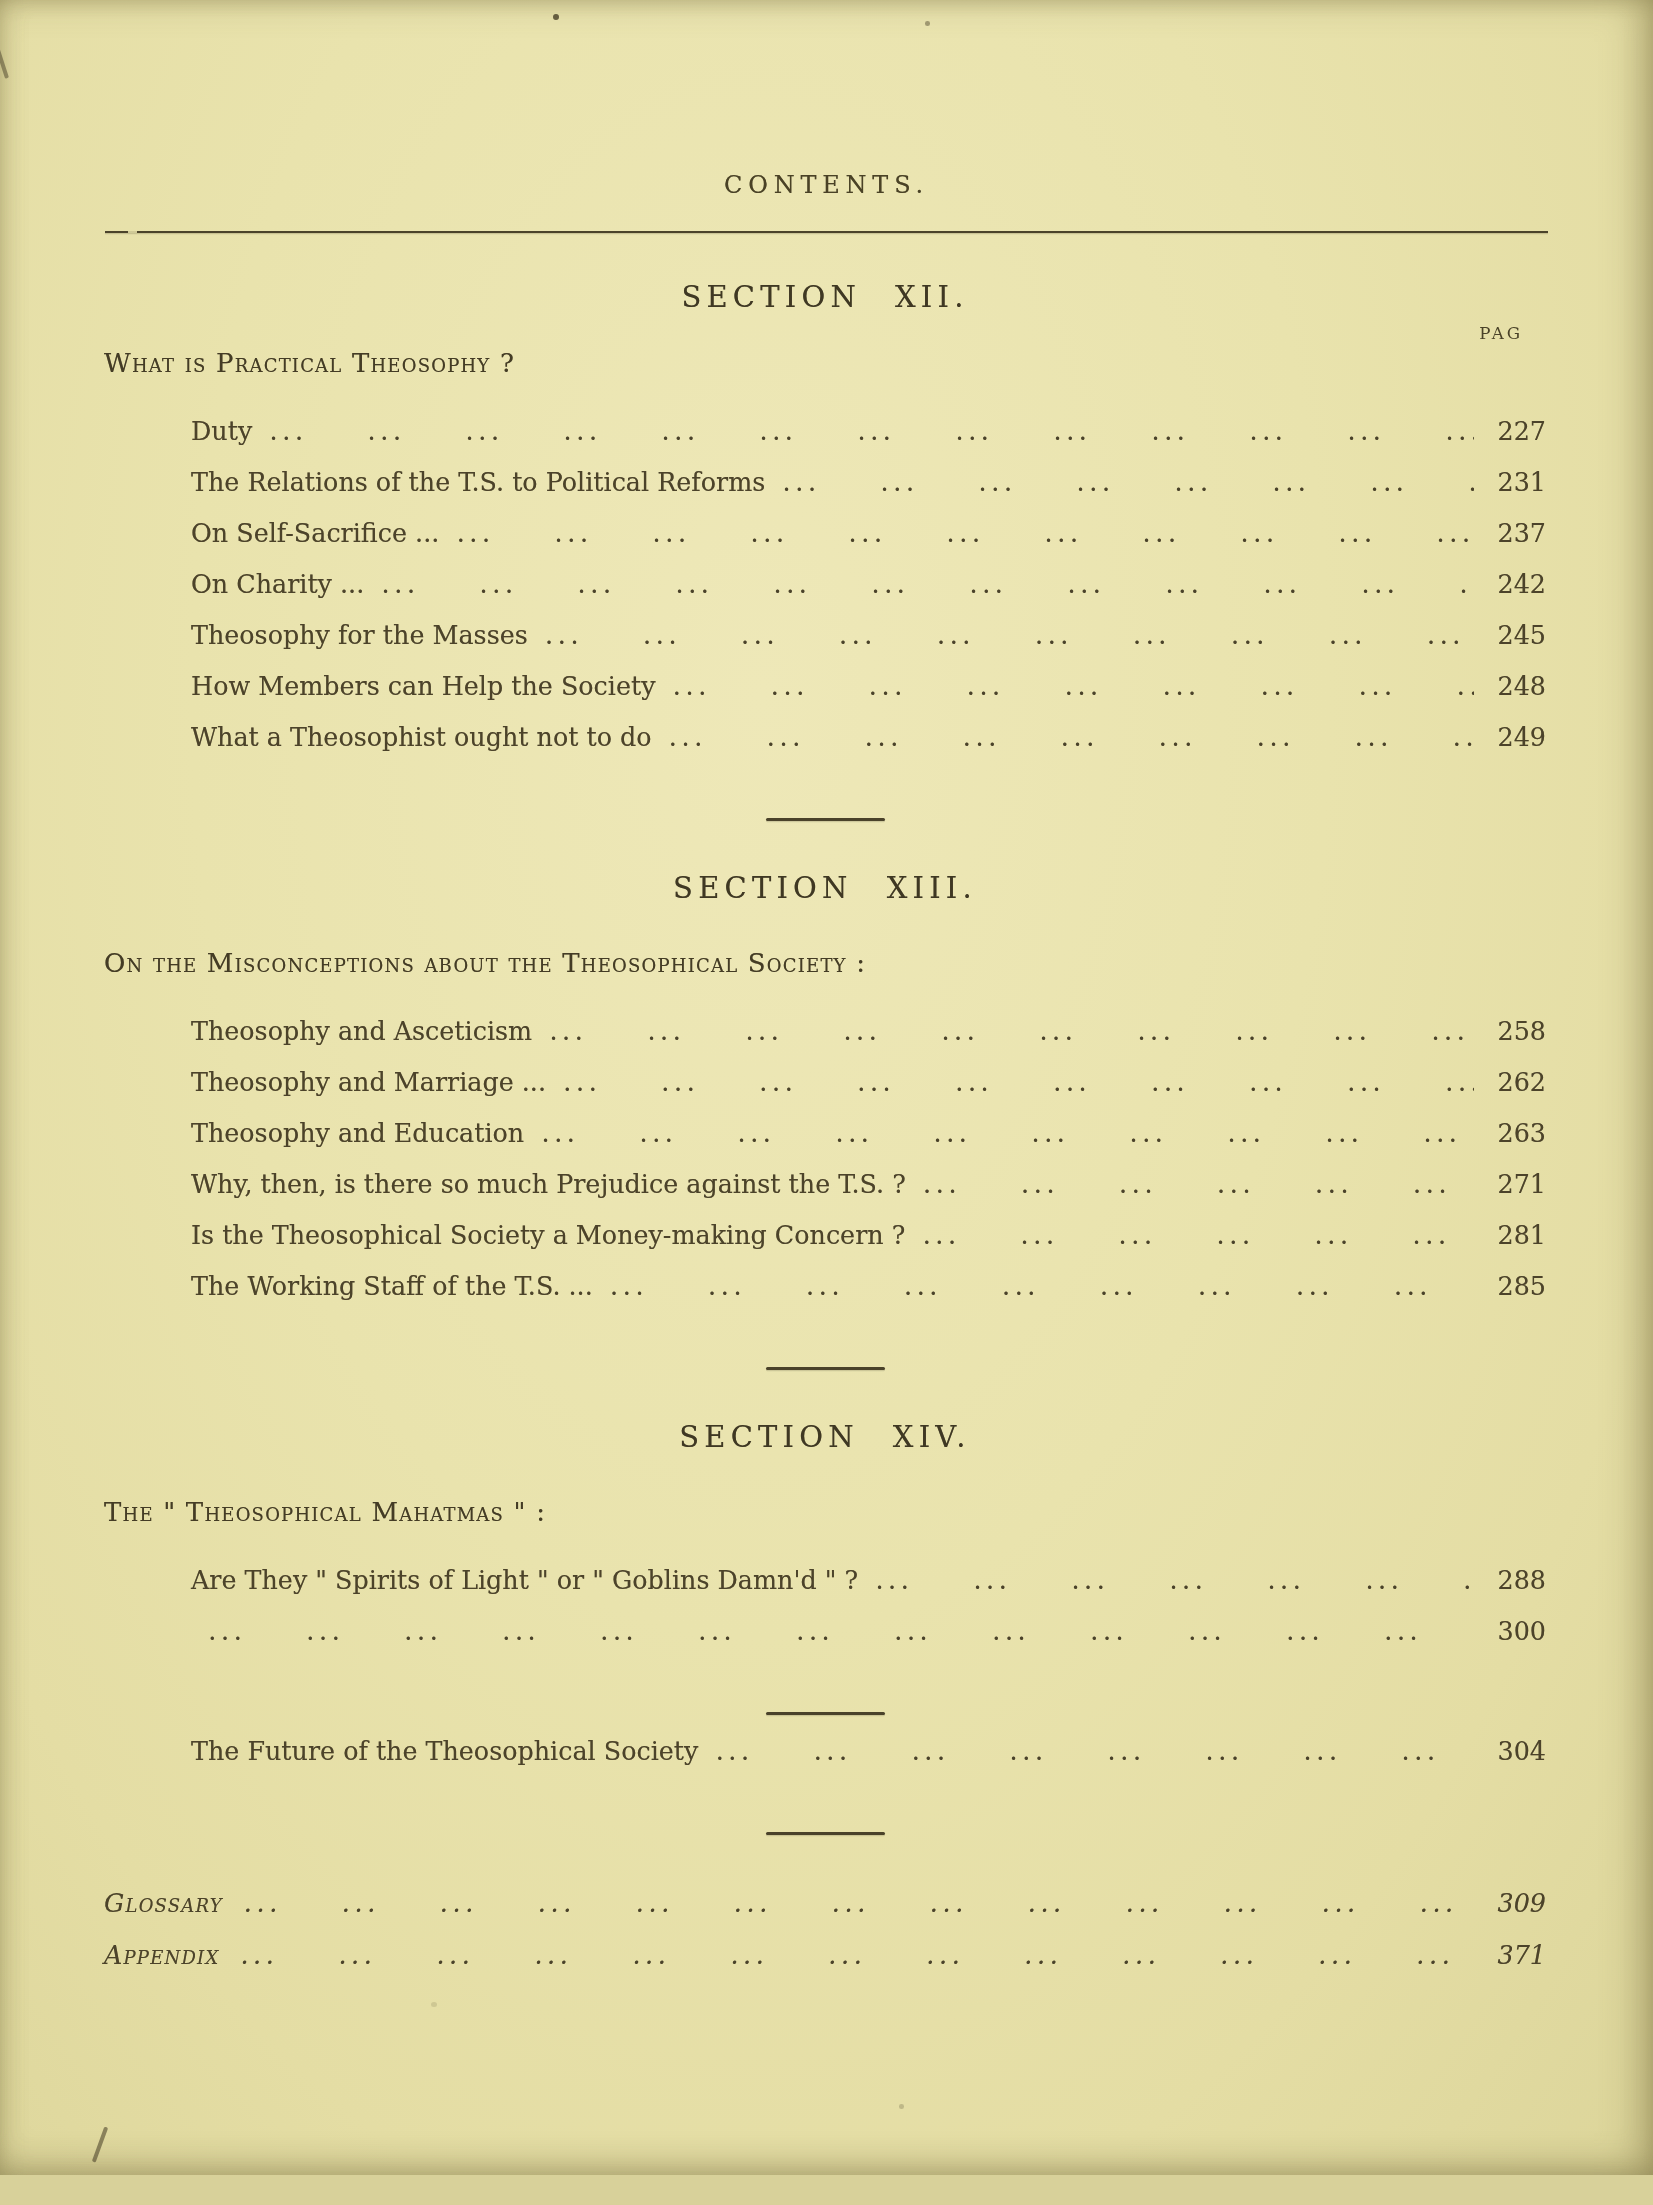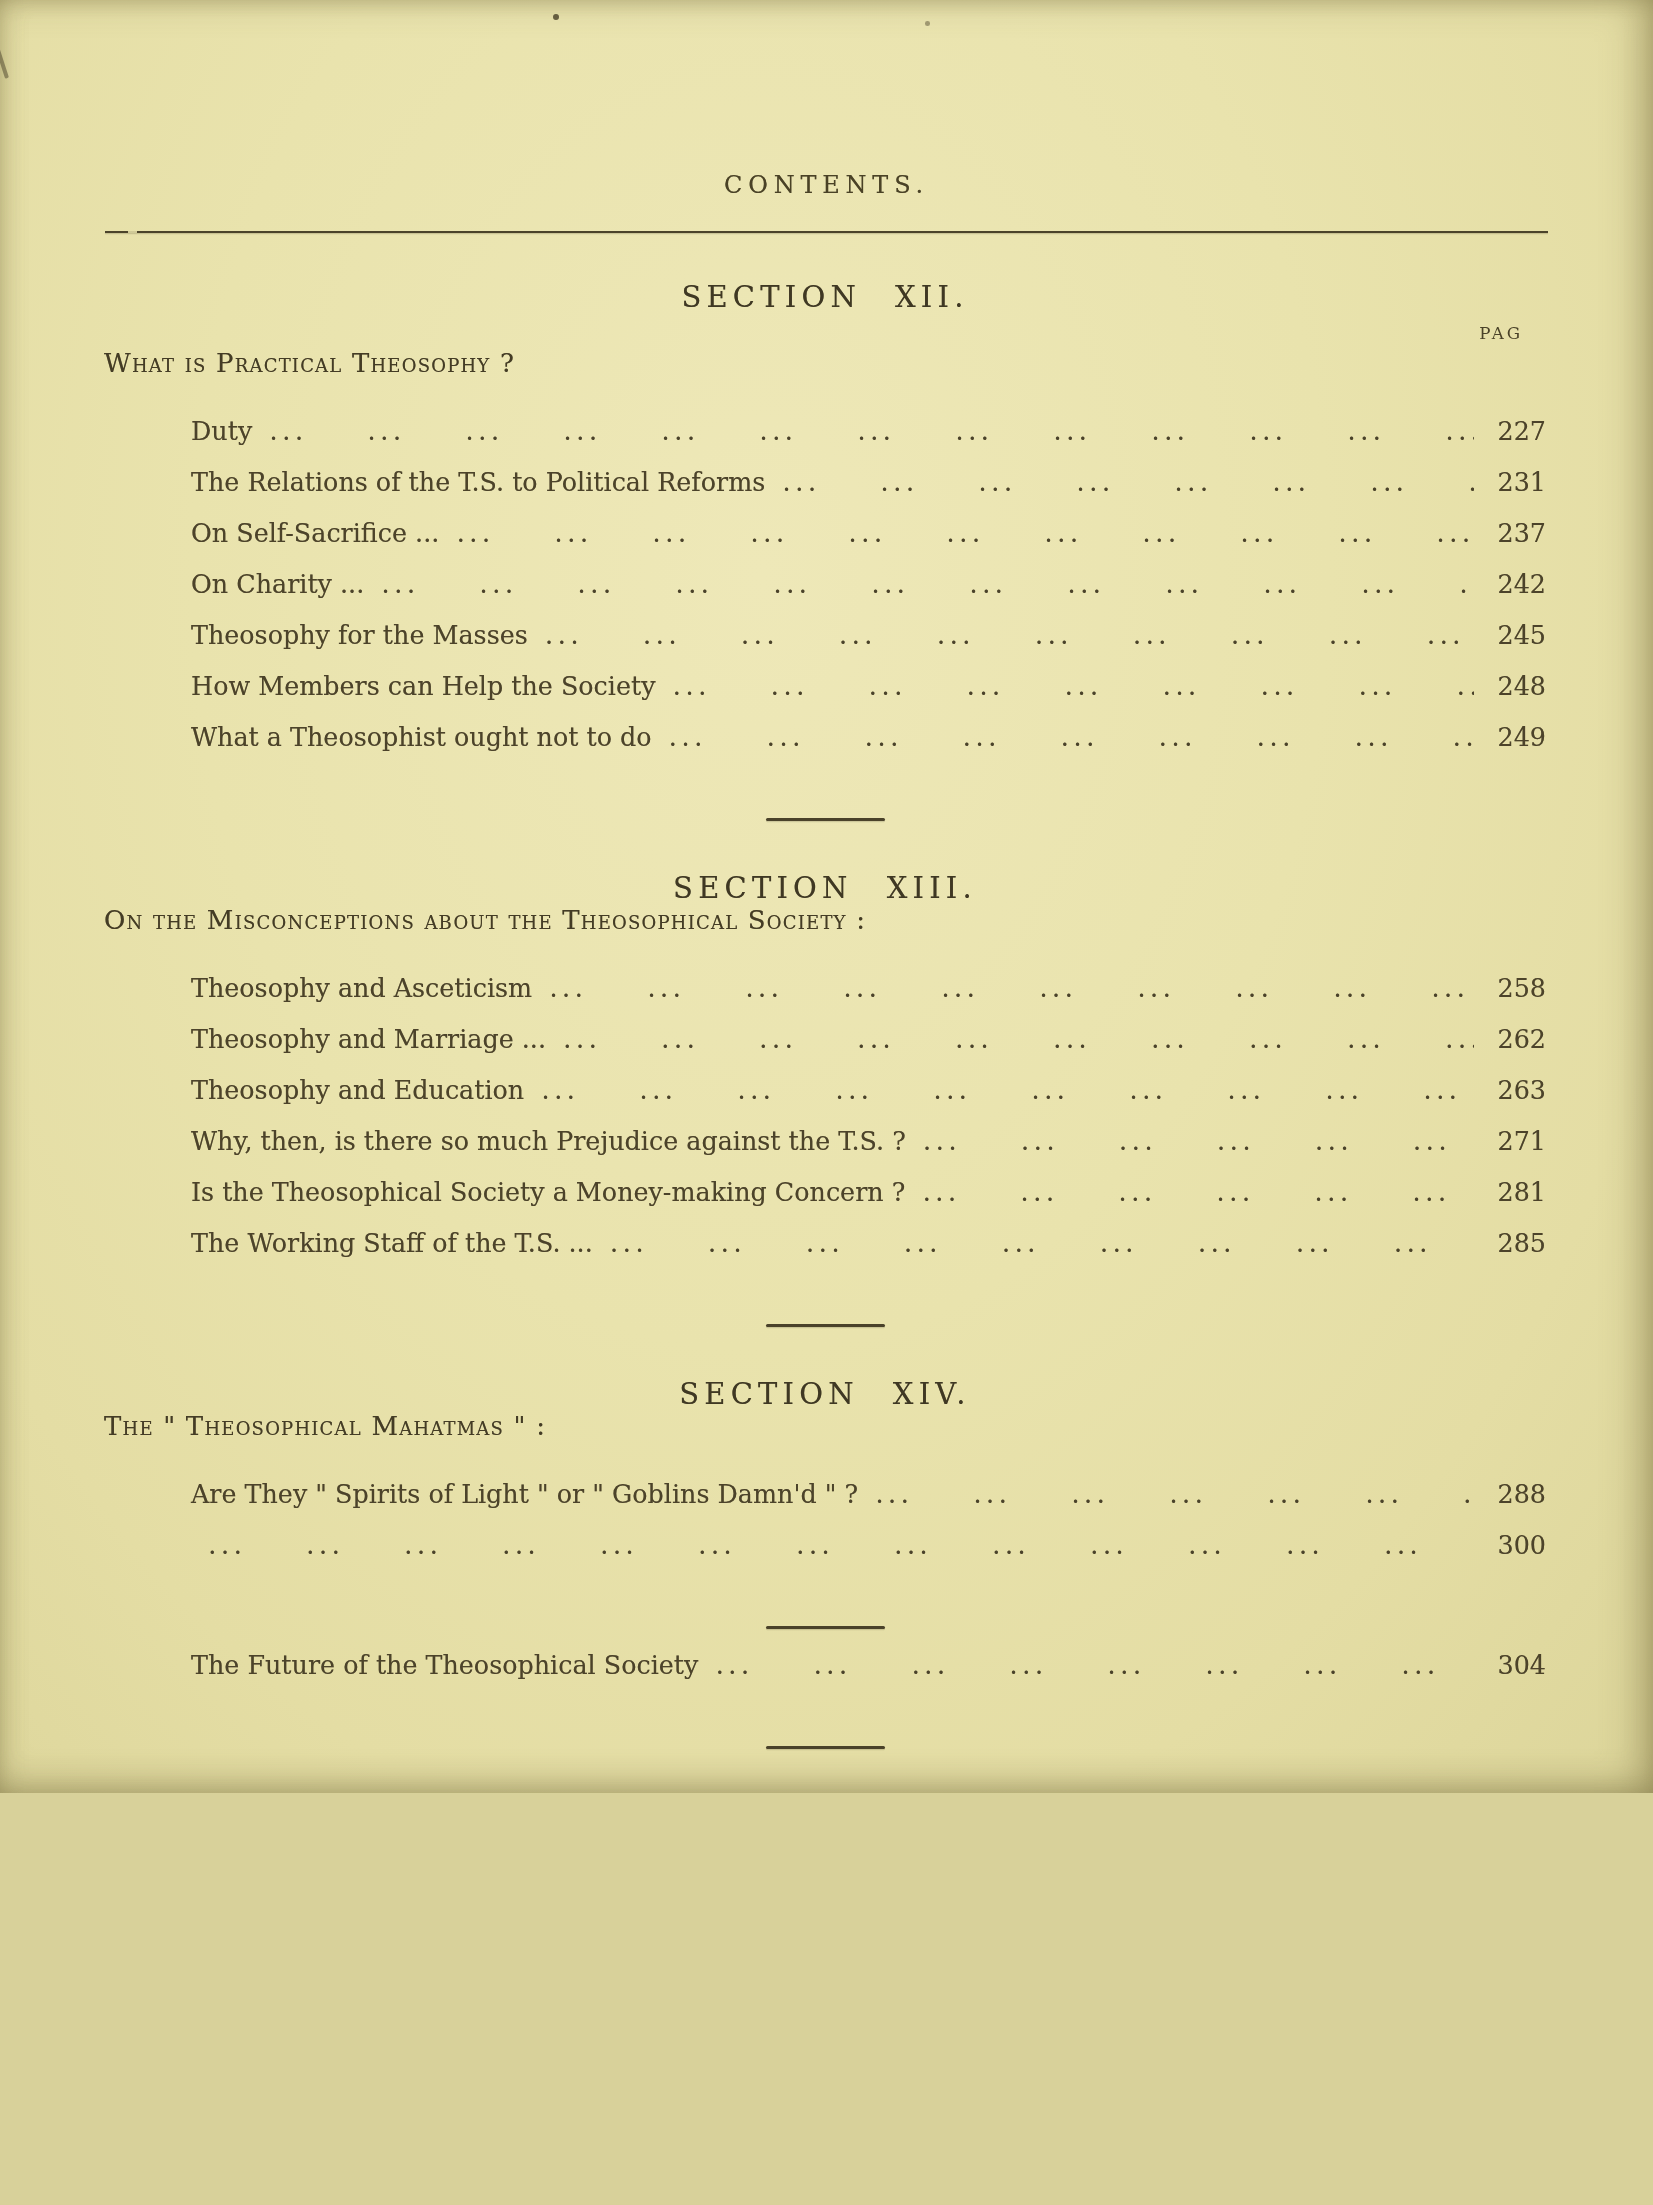--- a/index.html
+++ b/index.html
@@ -1,18 +1,18 @@
 <!DOCTYPE html>
 <html style="--ink: #473f27;font-size:9.2px"><head>
 <meta charset="utf-8">
 <style>
   html,body{margin:0;padding:0;background:#d8d19a;}
   .page{
     position:relative;
-    width:1653px;height:1793px;
+    width:1653px;height:2175px;
     background:
       radial-gradient(ellipse at 46% 32%, #eee8b8 0%, #e9e3ad 45%, #e4dda4 75%, #dcd59a 100%);
     box-shadow:
       inset -17.3px 0 40px -7px rgba(112,102,56,.45),
       inset 0 -15px 35px -8px rgba(112,102,56,.32),
       inset 11.5px 0 29px -12.7px rgba(112,102,56,.25),
       inset 0 9.2px 21px -11.5px rgba(112,102,56,.2);
     font-family:"DejaVu Serif","Liberation Serif",serif;
     color:var(--ink,#473f27);
     overflow:hidden;
@@ -46,20 +46,21 @@
     text-align:right;
     font-size:16.7px;
     letter-spacing:2.9px;
     margin:9.2px 23px 0 0;
     color:#4a4228;
   }
   .subheading{
     font-size:26px;
     font-variant:small-caps;
     letter-spacing:1.2px;
+    margin-top:43px;
     color:#443c25;
     text-shadow:0 0 0.6px rgba(68,60,37,.5);
   }
   .toc-section:first-child .subheading{margin-top:4.6px;}
   .toc-row{
     display:flex;align-items:baseline;
     padding-left:87px;
     font-size:25.4px;
     margin-top:21px;
     color:#4c432a;

